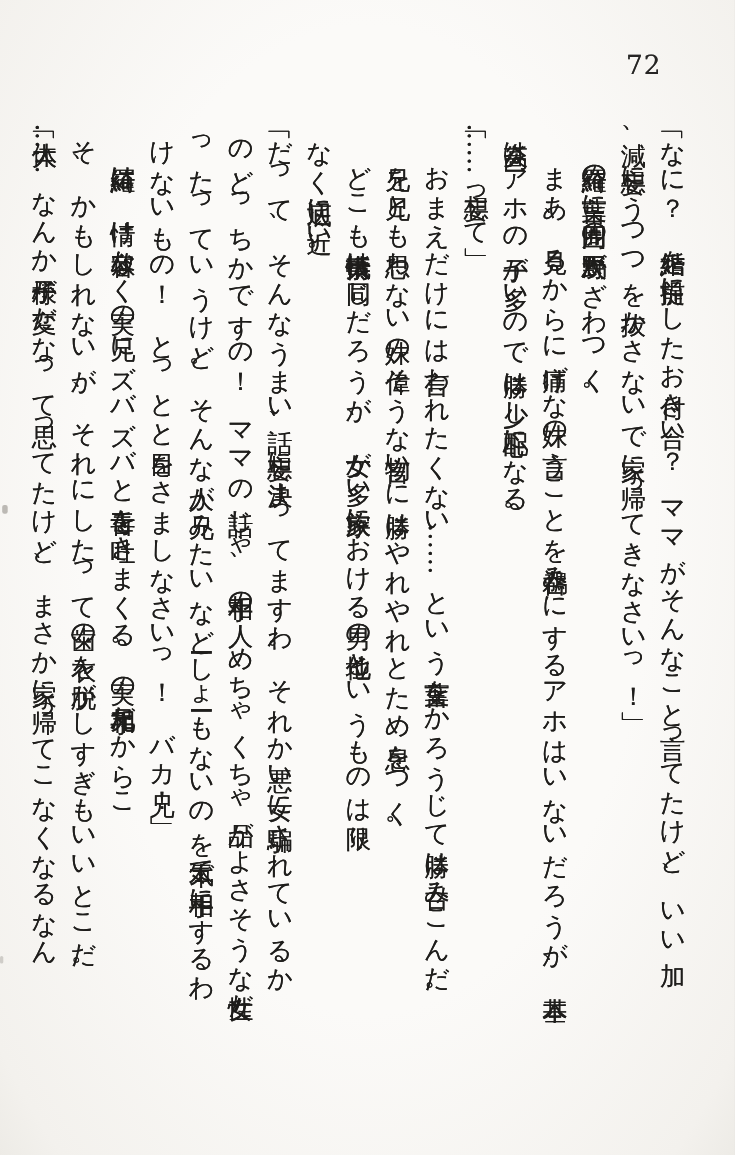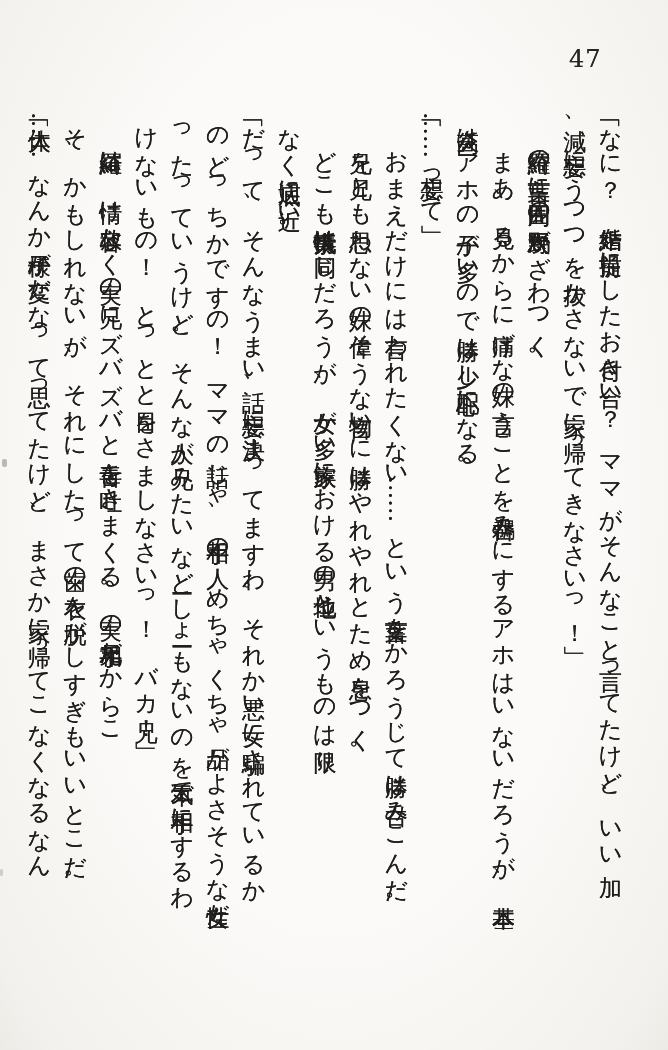--- a/index.html
+++ b/index.html
@@ -48,21 +48,21 @@
     border-radius: 2px;
     opacity: 0.55;
   }
   .artifact-1 { left: 2px; top: 459px; width: 5px; height: 8px; }
   .artifact-2 { left: 0px; top: 869px; width: 3px; height: 7px; opacity: 0.35; }
 </style>
 </head>
 <body>
 
 <div class="page">
-  <div class="page-number">47</div>
+  <div class="page-number">72</div>
 
   <div class="text-block">
     <div class="text-line">「なに？　結婚を前提にしたお付き合い？　ママがそんなこと言ってたけど、いい加</div>
     <div class="text-line">減、妄想にうつつを抜かさないで家に帰ってきなさいっ！」</div>
     <div class="text-line">　綺羅の言葉に周囲の野次馬がざわつく。</div>
     <div class="text-line">　まあ、見るからに痛げな妹の言うことを鵜呑みにするアホはいないだろうが、基本</div>
     <div class="text-line">炎高はアホの子が多いので勝は少し心配になる。</div>
     <div class="text-line">「……妄想って」</div>
     <div class="text-line">　おまえだけには言われたくない……という言葉をかろうじて勝は呑みこんだ。</div>
     <div class="text-line">　兄を兄とも思わない妹の偉そうな物言いに勝はやれやれとため息をつく。</div>

